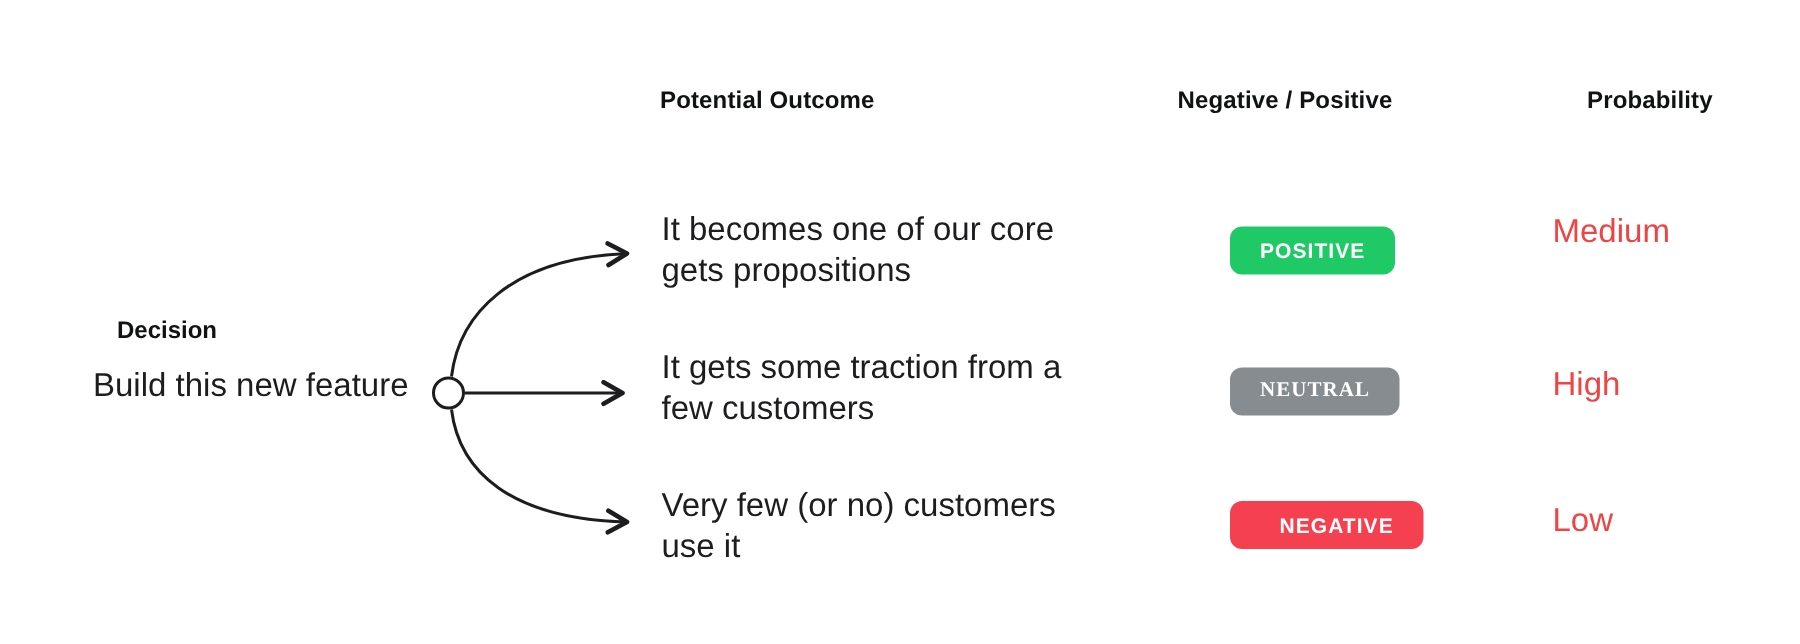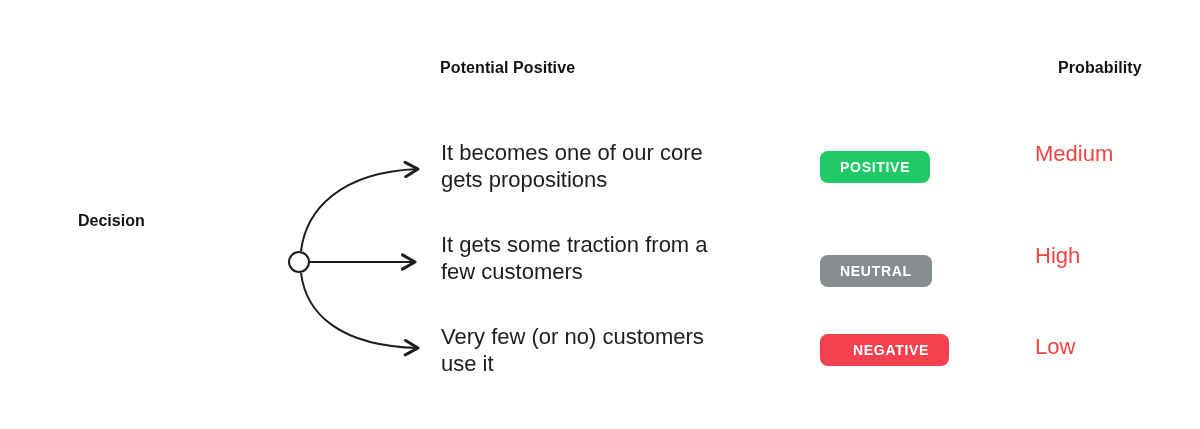--- a/index.html
+++ b/index.html
@@ -76,43 +76,45 @@
     border-radius: 8px;
     font-size: 14px;
     font-weight: bold;
     letter-spacing: 0.7px;
     color: #ffffff;
     text-align: center;
     white-space: nowrap;
     margin-left: 34px;
   }
   .row-1 .badge { top: 151px; }
-  .row-2 .badge { top: 255px; }
+  .row-2 .badge { top: 245px; font-family: Liberation Serif, serif; }
   .row-3 .badge { top: 334px; }
 
   .prob-text {
     position: absolute;
     left: 1035px;
     font-size: 22px;
     color: #ef4444;
     white-space: nowrap;
   }
   .row-1 .prob-text { top: 141px; }
   .row-2 .prob-text { top: 243px; }
   .row-3 .prob-text { top: 334px; }
 </style>
 </head>
 <body>
 
 <div class="canvas">
 
-  <div class="col-header outcome">Potential Positive</div>
+  <div class="col-header outcome">Potential Outcome</div>
+  <div class="col-header sentiment">Negative / Positive</div>
   <div class="col-header probability">Probability</div>
 
   <div class="decision-label">Decision</div>
+  <div class="decision-text">Build this new feature</div>
 
   <svg class="tree-svg" viewBox="0 0 160 240">
     <defs>
       <marker id="arrowhead" viewBox="0 0 10 10" refX="8" refY="5" markerWidth="9" markerHeight="9" orient="auto">
         <path d="M1,1 L8,5 L1,9" fill="none" stroke="#1d1d1f" stroke-width="1.7" stroke-linecap="round" stroke-linejoin="round"></path>
       </marker>
     </defs>
     <path d="M21,111 C26,70 60,32 138,29" fill="none" stroke="#1d1d1f" stroke-width="2" marker-end="url(#arrowhead)"></path>
     <path d="M30,122 L135,122" fill="none" stroke="#1d1d1f" stroke-width="2" marker-end="url(#arrowhead)"></path>
     <path d="M21,133 C26,174 60,206 138,208" fill="none" stroke="#1d1d1f" stroke-width="2" marker-end="url(#arrowhead)"></path>

